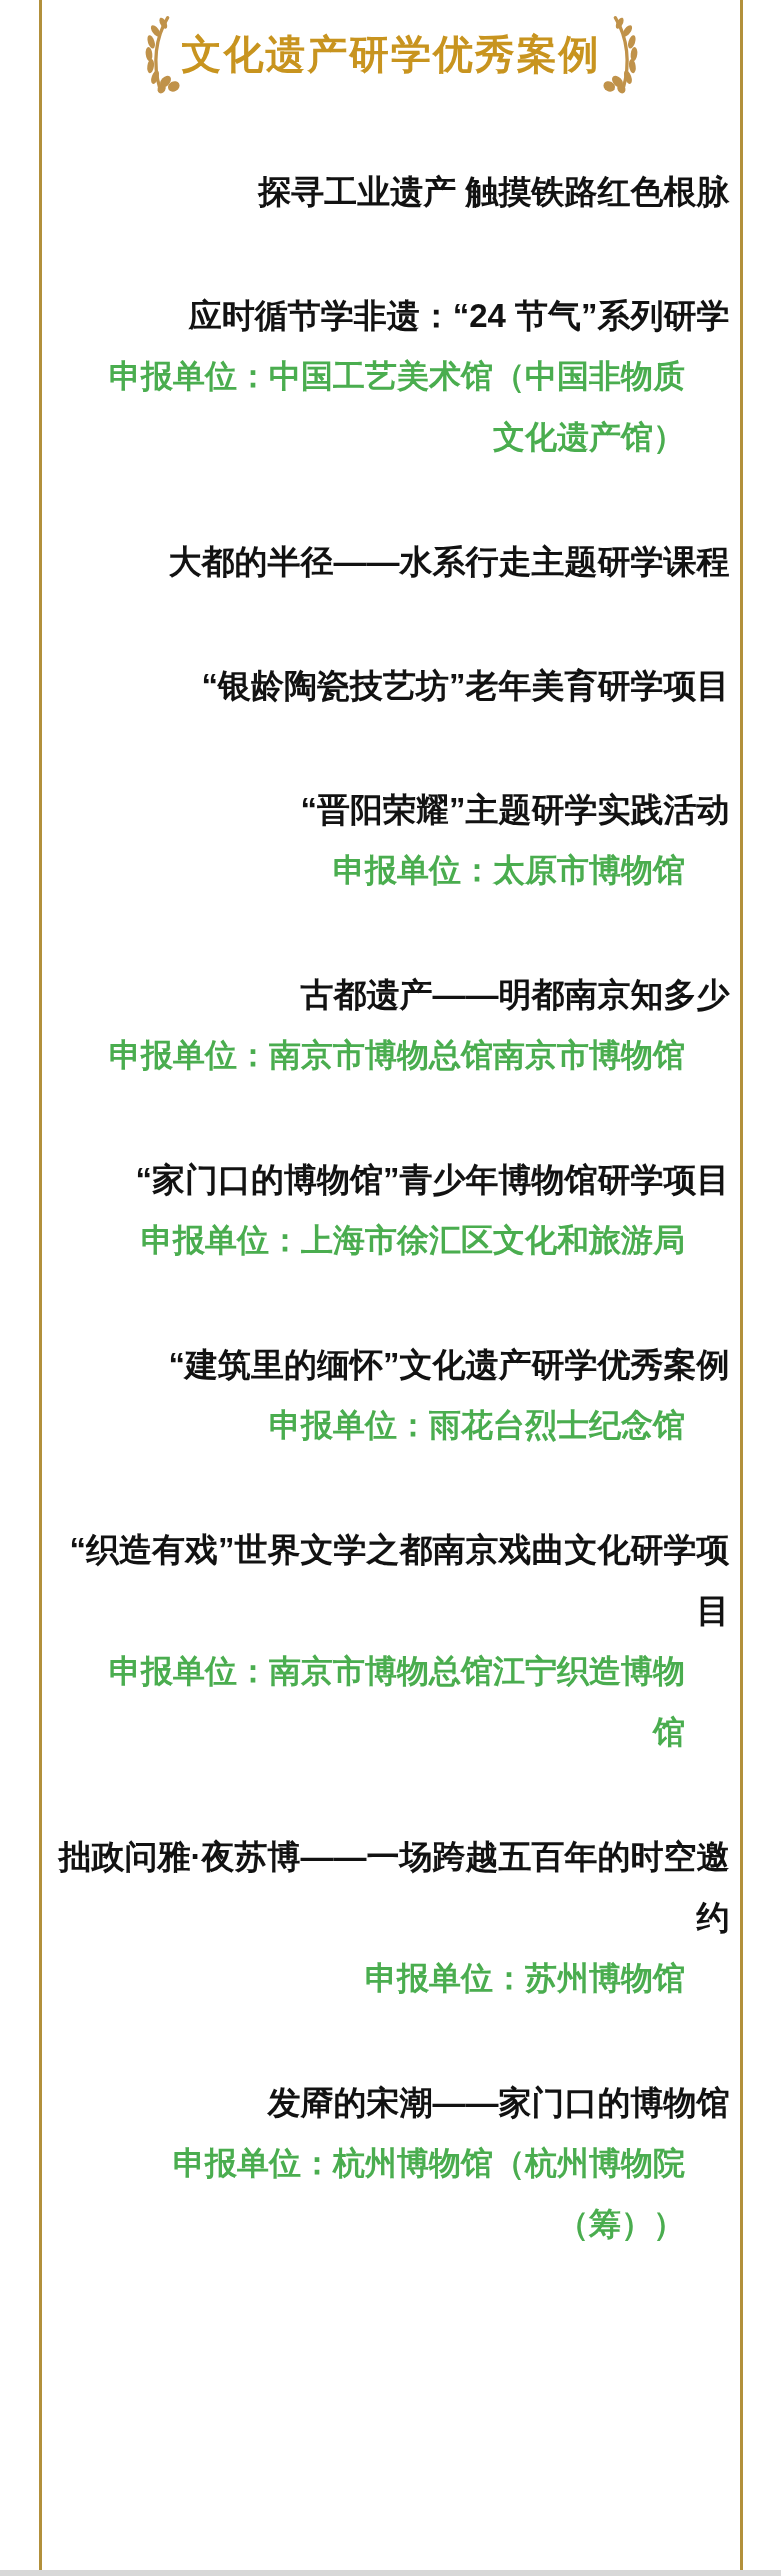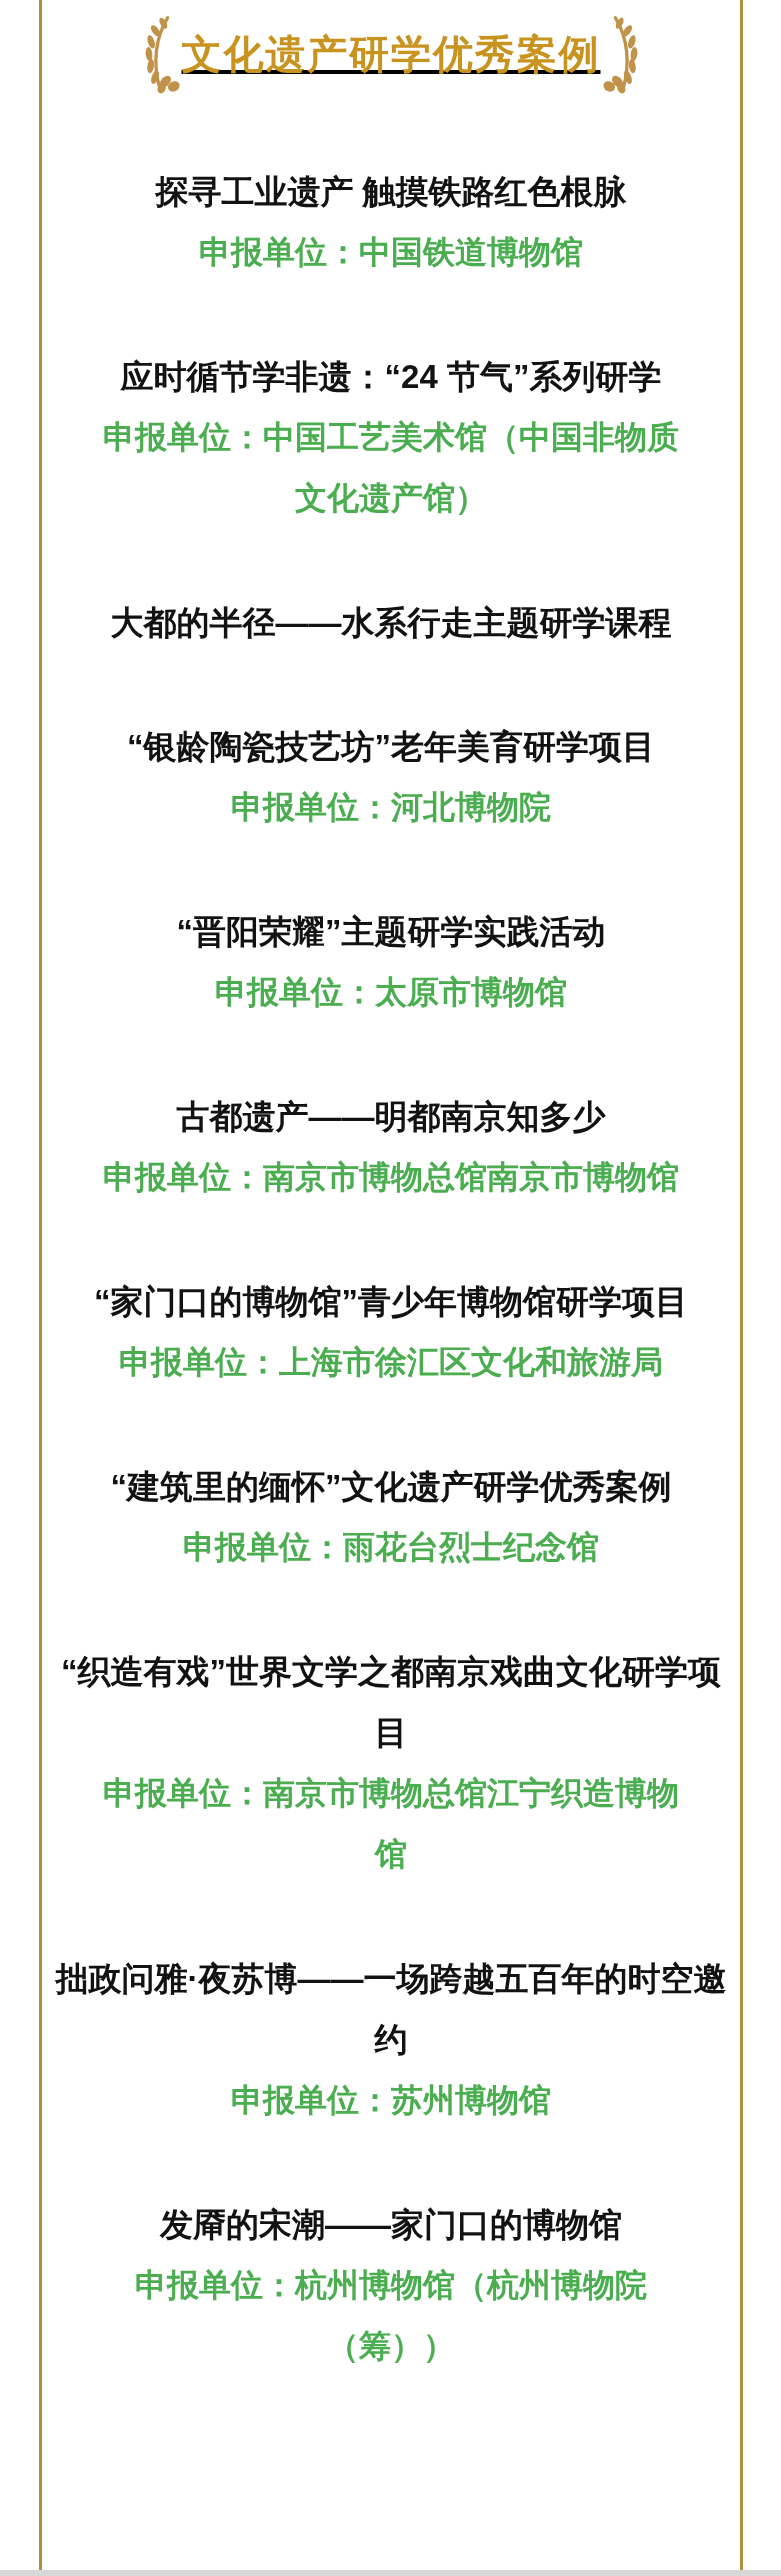--- a/index.html
+++ b/index.html
@@ -13,29 +13,28 @@
   .frame-right{right:39px;}
   .bottom-bar{position:absolute;left:0;right:0;bottom:0;height:6.4px;background:#D8D8D8;}
   .content{
     position:absolute;left:52px;right:52px;top:0;
     text-align:center;
   }
   .header{
     margin-top:10.2px;
     display:flex;align-items:center;justify-content:center;
     height:88px;
-    text-decoration:underline;
   }
   .header-title{
     font-size:40px;font-weight:700;color:#C8941F;letter-spacing:1.9px;
     white-space:nowrap;
   }
   .wheat{width:55px;height:82px;flex:0 0 auto;}
   .wheat.right{transform:scaleX(-1);}
-  .case{margin-top:63px;}
+  .case{margin-top:63px;text-align:right;}
   .case-title{
     font-size:33px;line-height:61px;font-weight:700;color:#121212;
     max-width:677px;margin:0 auto;
   }
   .case-org{
     font-size:32px;line-height:61px;font-weight:700;color:#4AAD4F;
     max-width:588px;margin:0 auto;
   }
 </style>
 </head>
@@ -74,35 +73,33 @@
         <ellipse cx="85" cy="129" rx="9" ry="11" transform="rotate(62 85 129)"></ellipse>
         <ellipse cx="63" cy="133" rx="7" ry="9" transform="rotate(28 63 133)"></ellipse>
       </g>
       <path d="M74,4 C52,40 46,86 60,134" fill="none" stroke="#C0924A" stroke-width="6" stroke-linecap="round"></path>
     </svg>
   </div>
 
   <div id="case-list">
   <div class="case">
     <div class="case-title">探寻工业遗产 触摸铁路红色根脉</div>
-    <div class="case-org"><span>申报单位：</span><span>中国铁道博物馆</span></div>
   </div>
 
   <div class="case">
     <div class="case-title">应时循节学非遗：“24 节气”系列研学</div>
     <div class="case-org"><span>申报单位：</span><span>中国工艺美术馆（中国非物质文化遗产馆）</span></div>
   </div>
 
   <div class="case">
     <div class="case-title">大都的半径——水系行走主题研学课程</div>
   </div>
 
   <div class="case">
     <div class="case-title">“银龄陶瓷技艺坊”老年美育研学项目</div>
-    <div class="case-org"><span>申报单位：</span><span>河北博物院</span></div>
   </div>
 
   <div class="case">
     <div class="case-title">“晋阳荣耀”主题研学实践活动</div>
     <div class="case-org"><span>申报单位：</span><span>太原市博物馆</span></div>
   </div>
 
   <div class="case">
     <div class="case-title">古都遗产——明都南京知多少</div>
     <div class="case-org"><span>申报单位：</span><span>南京市博物总馆南京市博物馆</span></div>

